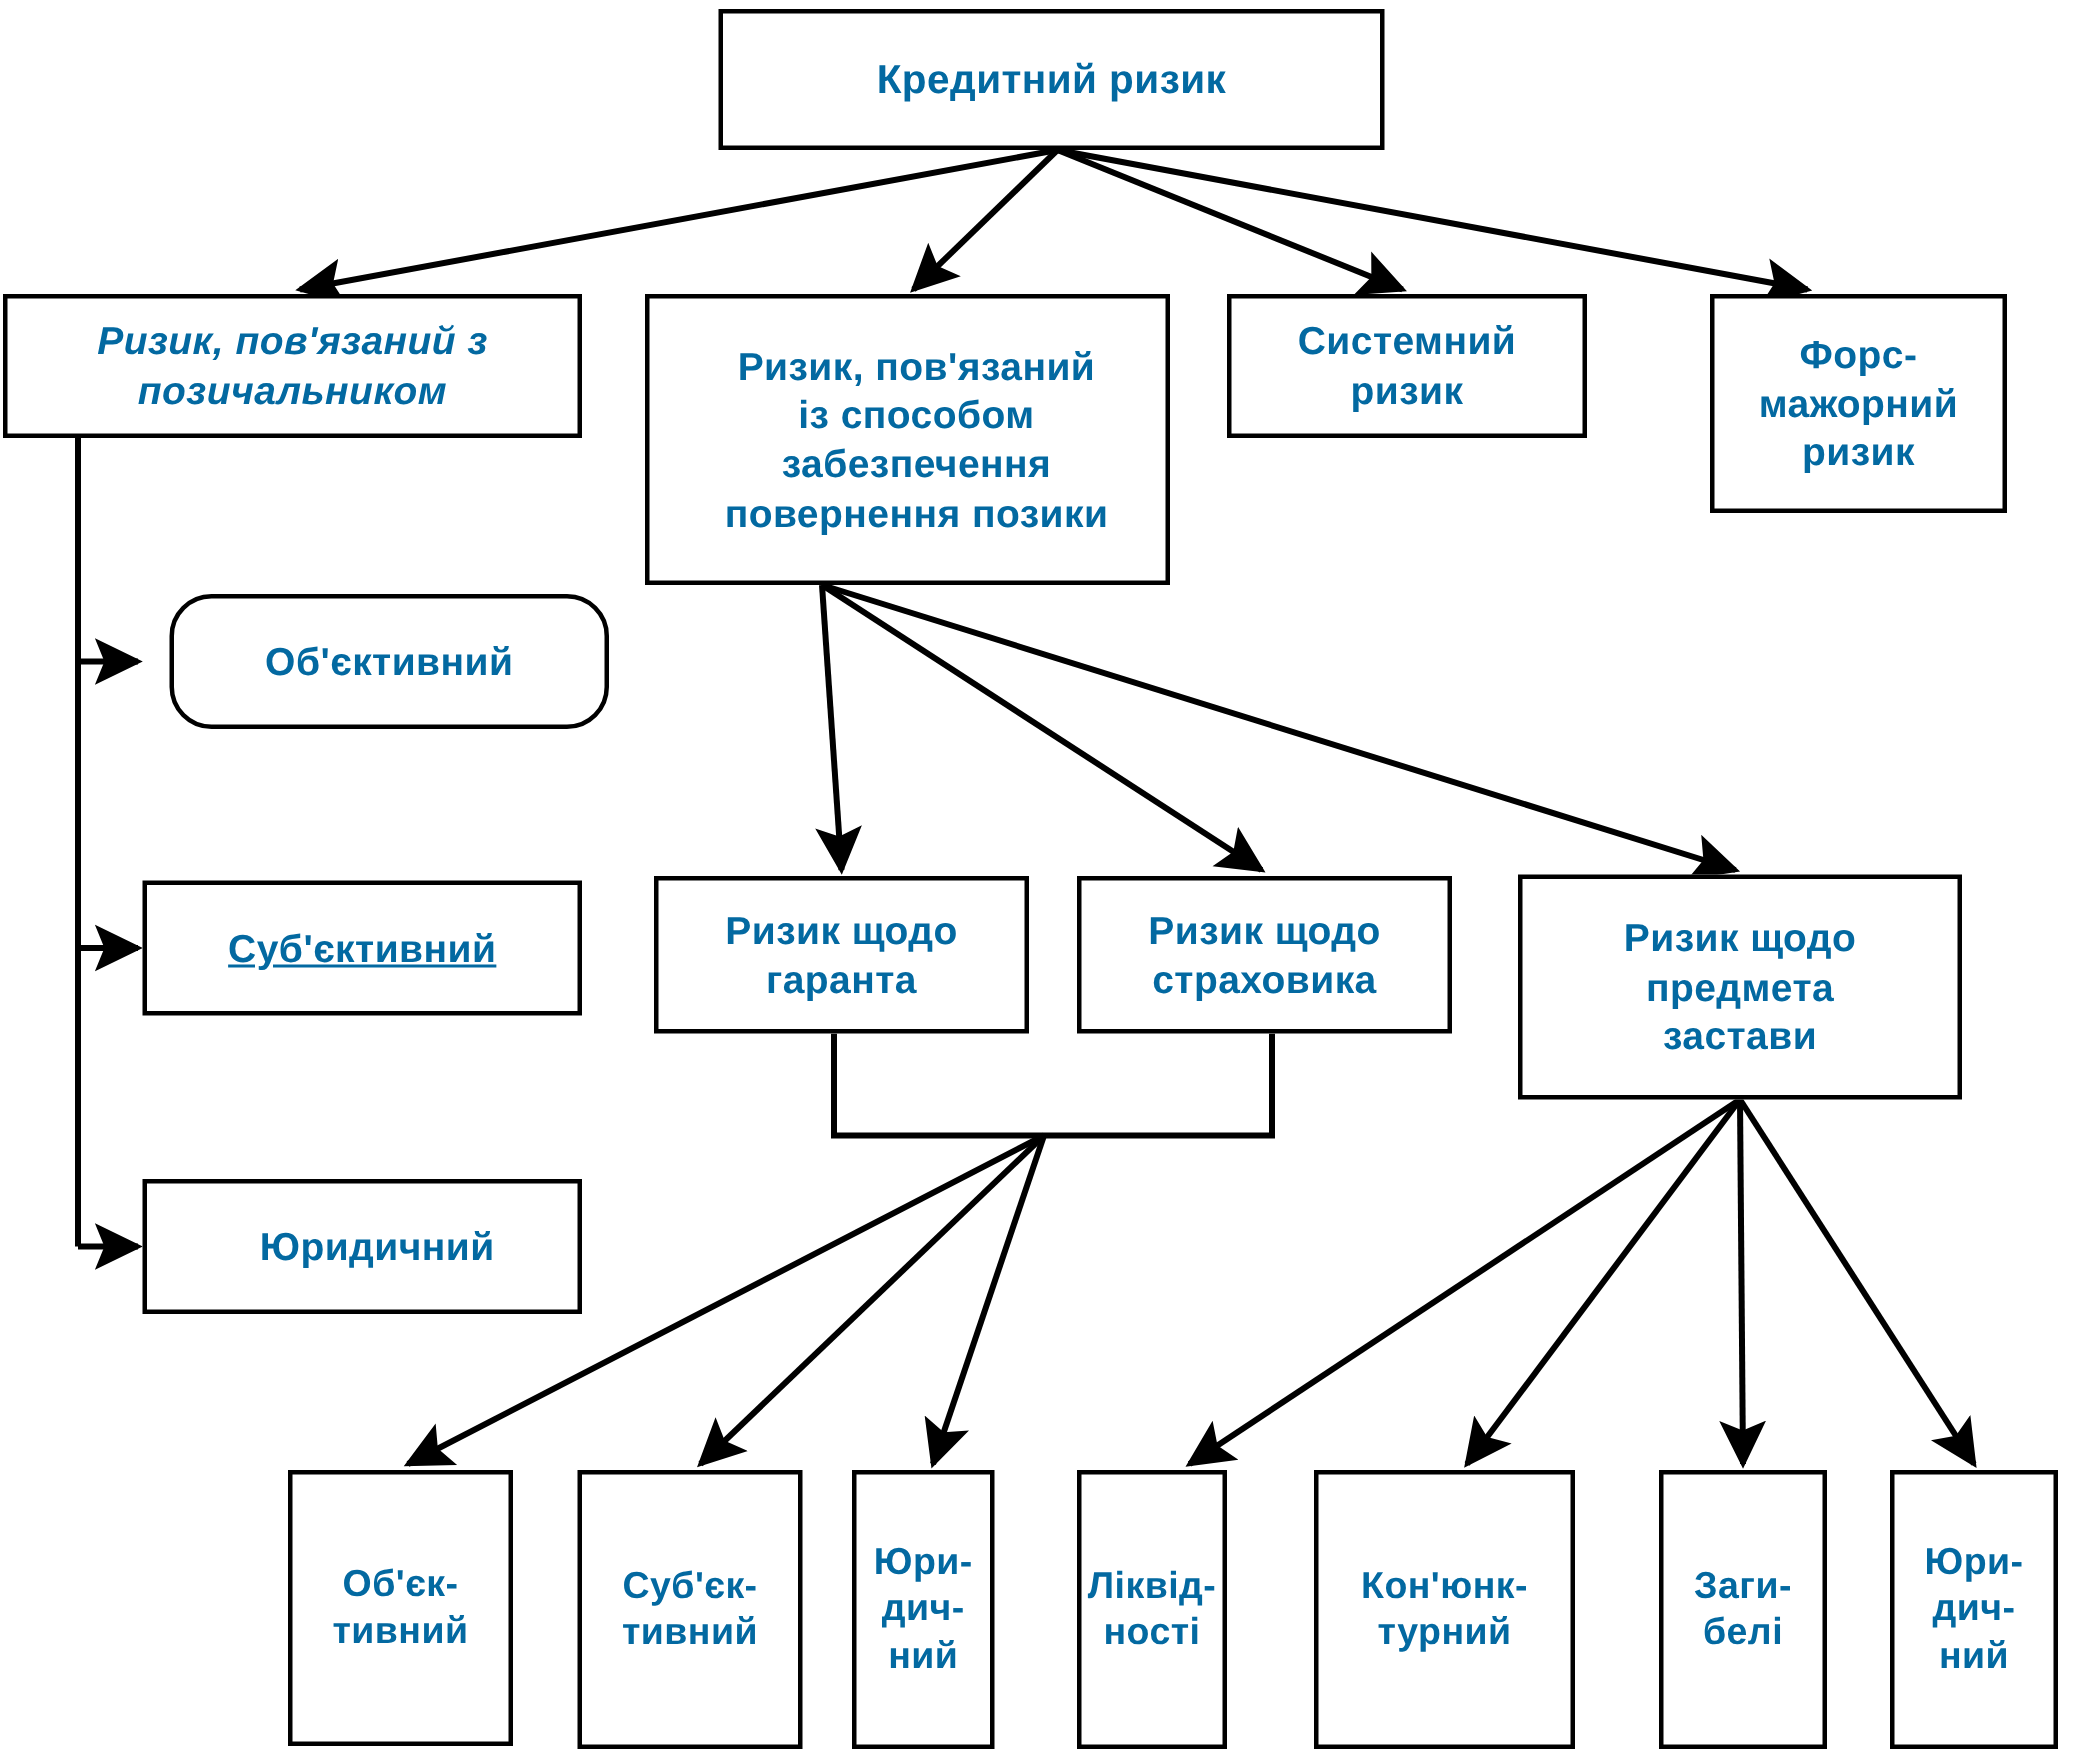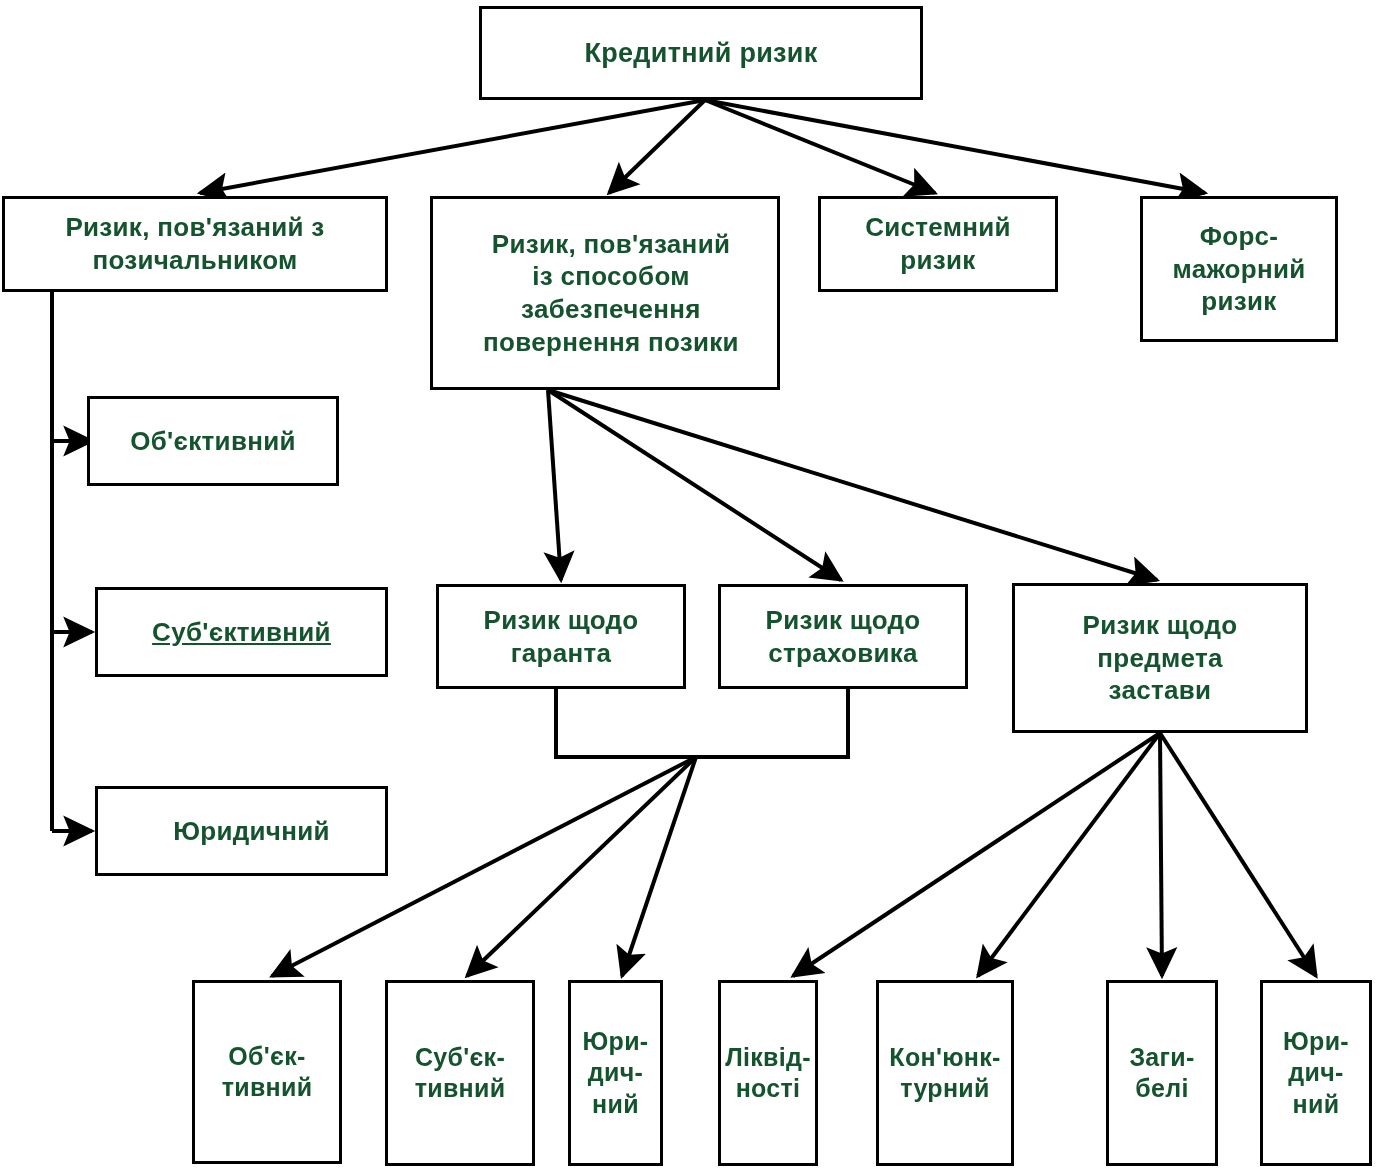--- a/index.html
+++ b/index.html
@@ -25,21 +25,21 @@
   }
   .node {
     position: absolute;
     box-sizing: border-box;
     border: 3px solid #000000;
     background: #ffffff;
     display: flex;
     align-items: center;
     justify-content: center;
     text-align: center;
-    color: #14532d;
+    color: #0369a1;
     font-weight: bold;
     line-height: 1.26;
     letter-spacing: 0.3px;
     white-space: pre-line;
     z-index: 2;
   }
   .s-lg  { font-size: 27px; }
   .s-md  { font-size: 26px; }
   .s-sm  { font-size: 25px; }
 </style>
@@ -89,36 +89,36 @@
     <g stroke="#000000" fill="none" stroke-width="4" marker-end="url(#ah)">
       <path d="M1160,733 L793,976"></path>
       <path d="M1160,733 L978,976"></path>
       <path d="M1160,733 L1162,976"></path>
       <path d="M1160,733 L1316,976"></path>
     </g>
   </svg>
 
   <div class="node s-lg" style="left:479px;top:6px;width:444px;height:94px;">Кредитний ризик</div>
 
-  <div class="node s-md" style="left:2px;top:196px;width:386px;height:96px;">Ризик, пов'язаний з
+  <div class="node s-md" style="left:2px;top:196px;width:386px;height:96px;font-style:italic;">Ризик, пов'язаний з
 позичальником</div>
 
   <div class="node s-md" style="left:430px;top:196px;width:350px;height:194px;padding-left:12px;">Ризик, пов'язаний
 із способом
 забезпечення
 повернення позики</div>
 
   <div class="node s-md" style="left:818px;top:196px;width:240px;height:96px;">Системний
 ризик</div>
 
   <div class="node s-md" style="left:1140px;top:196px;width:198px;height:146px;">Форс-
 мажорний
 ризик</div>
 
-  <div class="node s-md" style="left:87px;top:396px;width:252px;height:90px;">Об'єктивний</div>
+  <div class="node s-md" style="left:113px;top:396px;width:293px;height:90px;border-radius:28px;">Об'єктивний</div>
 
   <div class="node s-md" style="left:95px;top:587px;width:293px;height:90px;text-decoration:underline;">Суб'єктивний</div>
 
   <div class="node s-md" style="left:95px;top:786px;width:293px;height:90px;padding-left:20px;">Юридичний</div>
 
   <div class="node s-md" style="left:436px;top:584px;width:250px;height:105px;">Ризик щодо
 гаранта</div>
 
   <div class="node s-md" style="left:718px;top:584px;width:250px;height:105px;">Ризик щодо
 страховика</div>
@@ -133,21 +133,21 @@
   <div class="node s-sm" style="left:385px;top:980px;width:150px;height:186px;">Суб'єк-
 тивний</div>
 
   <div class="node s-sm" style="left:568px;top:980px;width:95px;height:186px;">Юри-
 дич-
 ний</div>
 
   <div class="node s-sm" style="left:718px;top:980px;width:100px;height:186px;">Ліквід-
 ності</div>
 
-  <div class="node s-sm" style="left:876px;top:980px;width:138px;height:186px;">Кон'юнк-
+  <div class="node s-sm" style="left:876px;top:980px;width:174px;height:186px;">Кон'юнк-
 турний</div>
 
   <div class="node s-sm" style="left:1106px;top:980px;width:112px;height:186px;">Заги-
 белі</div>
 
   <div class="node s-sm" style="left:1260px;top:980px;width:112px;height:186px;">Юри-
 дич-
 ний</div>
 
 </div>

